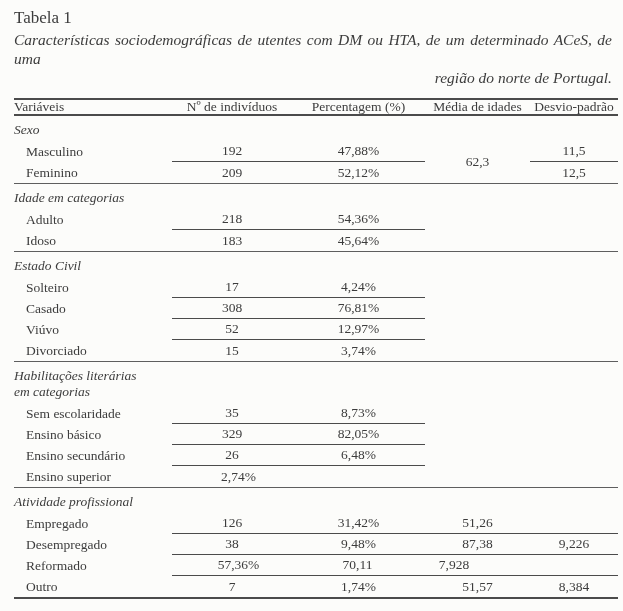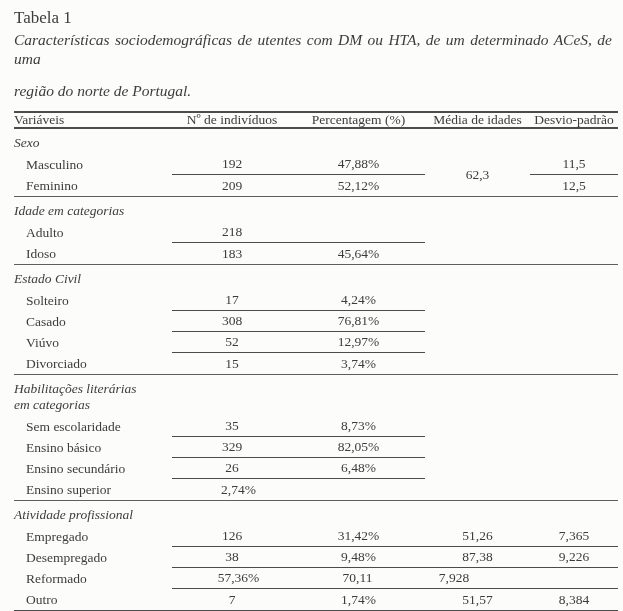--- a/index.html
+++ b/index.html
@@ -10,21 +10,21 @@
     font-family:"Liberation Serif","DejaVu Serif",serif;
     position:relative;
     box-sizing:border-box;
     padding:8px 5px 0 14px;
     overflow:hidden;
   }
   *{box-sizing:border-box;}
   .title{font-size:17px;line-height:20px;}
   .caption{font-style:italic;font-size:15.5px;line-height:19px;width:598px;margin-top:2px;}
   .cap-line1{text-align:justify;text-align-last:justify;}
-  .cap-line2{text-align:left;margin-top:13px;}
+  .cap-line2{text-align:right;}
 
   .table{width:604px;margin-top:11px;font-size:13.5px;}
   .head-row{
     display:flex;align-items:center;height:18px;
     border-top:2px solid #4b4b4b;border-bottom:2px solid #4b4b4b;
   }
   .c{display:flex;align-items:center;justify-content:center;height:100%;}
   .c1{width:158px;justify-content:flex-start;}
   .c2{width:120px;}
   .c3{width:133px;}
@@ -93,20 +93,21 @@
         </div>
         <div class="section">
           <div class="sec-header">
             <div>Idade em categorias</div>
           </div>
           <div class="sec-rows">
             <div class="row">
               <div class="c c1">Adulto</div>
               <div class="band u">
                 <div class="c c2">218</div>
+                <div class="c c3">54,36%</div>
               </div>
               <div class="c c4"></div>
               <div class="c c5"></div>
             </div>
             <div class="row">
               <div class="c c1">Idoso</div>
               <div class="band">
                 <div class="c c2">183</div>
                 <div class="c c3">45,64%</div>
               </div>
@@ -205,21 +206,20 @@
           <div class="sec-header">
             <div>Atividade profissional</div>
           </div>
           <div class="sec-rows">
             <div class="row">
               <div class="c c1">Empregado</div>
               <div class="band wide u">
                 <div class="c c2">126</div>
                 <div class="c c3">31,42%</div>
                 <div class="c c4">51,26</div>
-                <div class="c c5">7,365</div>
               </div>
             </div>
             <div class="row">
               <div class="c c1">Desempregado</div>
               <div class="band wide u">
                 <div class="c c2">38</div>
                 <div class="c c3">9,48%</div>
                 <div class="c c4">87,38</div>
                 <div class="c c5">9,226</div>
               </div>

